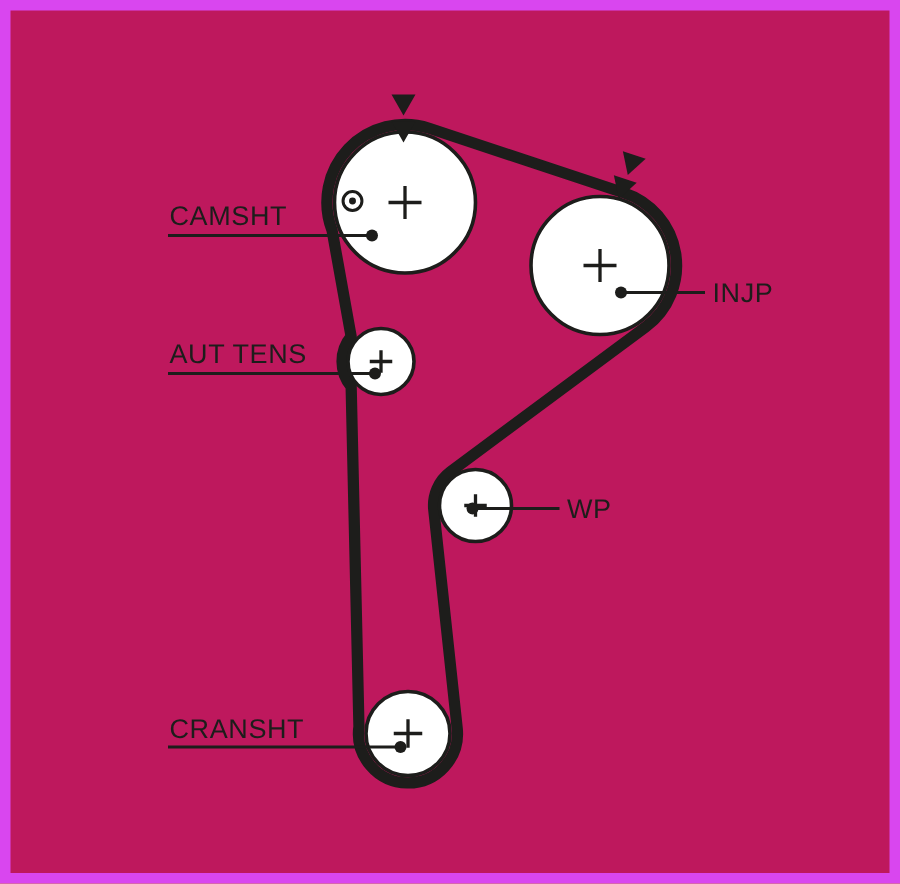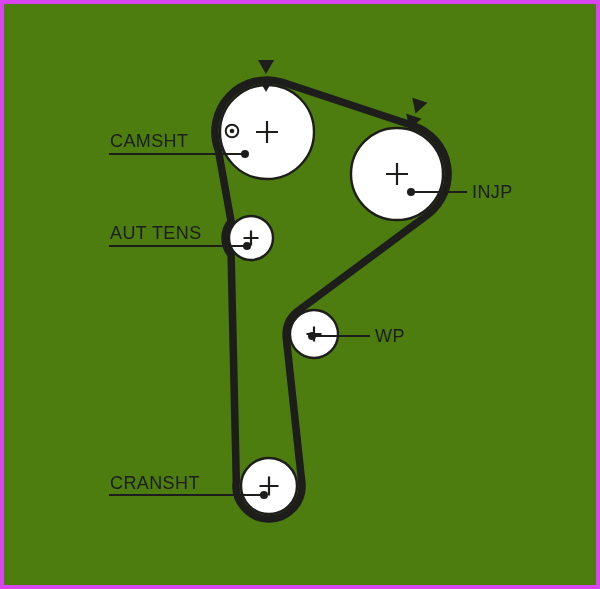--- a/index.html
+++ b/index.html
@@ -4,22 +4,22 @@
 <style>
   html, body {
     margin: 0;
     padding: 0;
     background: #ffffff;
   }
   .frame {
     width: 600px;
     height: 589px;
     box-sizing: border-box;
-    background: #4d7c0f;
-    border: 4px solid #d946ef;
+    background: #be185d;
+    border: 7px solid #d946ef;
     font-family: "Liberation Sans", sans-serif;
   }
   svg text {
     font-family: "Liberation Sans", sans-serif;
     font-size: 18px;
     fill: #1d1d1b;
     letter-spacing: 0.4px;
   }
 </style>
 </head>

